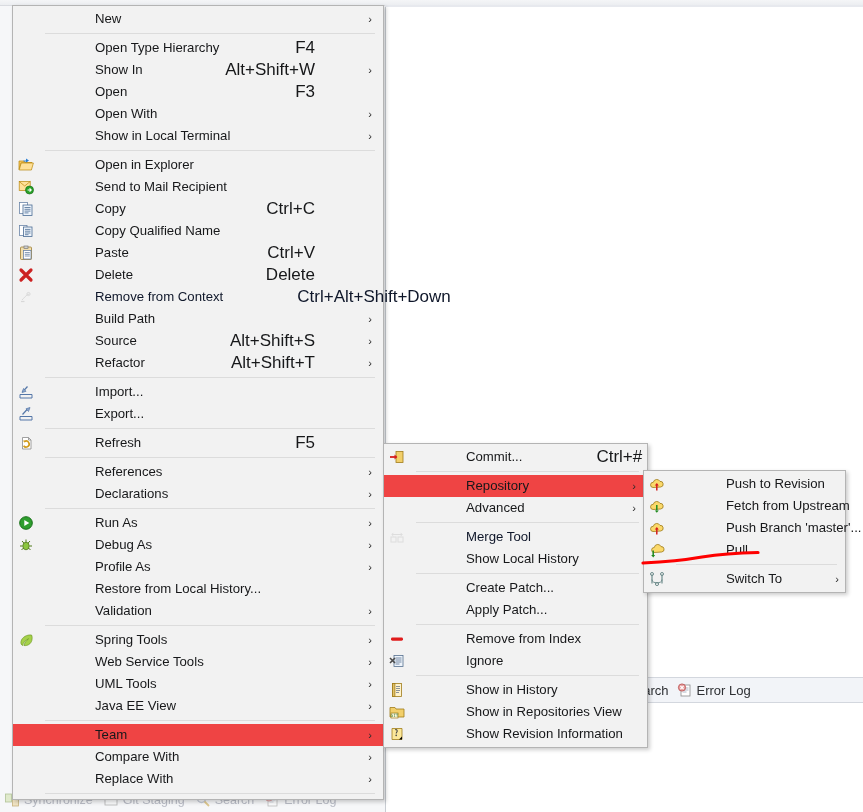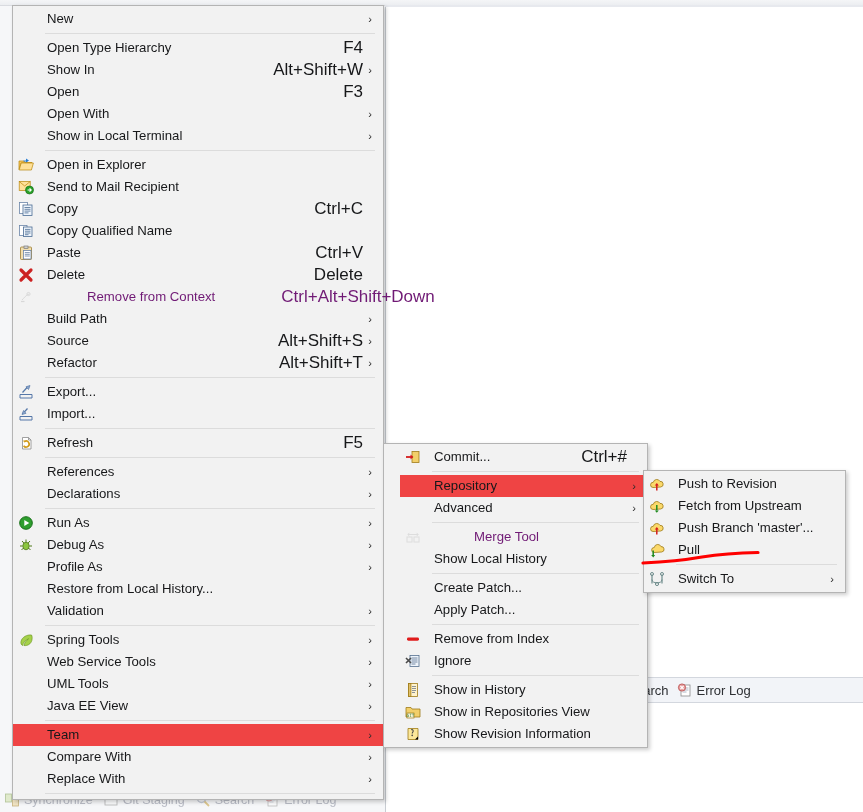--- a/index.html
+++ b/index.html
@@ -63,37 +63,38 @@
     color: #17181a;
     user-select: none;
   }
   .mi {
     position: relative;
     height: 22px;
     display: flex; align-items: center;
     padding: 0 6px 0 0;
     white-space: nowrap;
     cursor: default;
+    gap: 48px;
   }
   .mi .icon-slot {
     width: 26px; min-width: 26px; height: 20px;
     display: flex; align-items: center; justify-content: center;
     position: relative;
   }
   .mi .label { flex: 1; padding-left: 8px; line-height: 1; }
   .mi .accel { color: #17181a; padding-left: 26px; font-size: 17px; }
   .mi .arrow { width: 14px; min-width: 14px; text-align: center; font-size: 11px; color: #2b2b2b; }
   .mi .arrow.empty { visibility: hidden; }
   .mi.sel { background: #ef4444; }
-  .mi.disabled .label, .mi.disabled .accel { color: #701a75; margin-left: 40px; }
+  .mi.disabled .label, .mi.disabled .accel { color: #0f172a; }
   .sep { height: 1px; background: #dcdcdc; margin: 3px 8px 3px 32px; }
 
   
   #menu-main { left: 12px; top: 5px; width: 372px; }
-  #menu-team { left: 383px; top: 443px; width: 265px; padding-left: 16px; }
+  #menu-team { left: 383px; top: 443px; width: 265px; }
   #menu-repo { left: 643px; top: 470px; width: 203px; }
 
   
   #annotation { position: absolute; left: 640px; top: 548px; width: 130px; height: 22px; pointer-events: none; }
 
   
   .ic { display: block; }
 </style>
 </head>
 <body>
@@ -291,36 +292,36 @@
         <span class="icon-slot"></span>
         <span class="label">Refactor</span>
         <span class="accel">Alt+Shift+T</span>
         <span class="arrow">›</span>
       </div>
       <div class="sep"></div>
       <div class="mi">
         <span class="icon-slot">
           <span class="ic" style="width: 16px; height: 16px; display: block;"><svg width="16" height="16" viewBox="0 0 16 16" xmlns="http://www.w3.org/2000/svg">
               <path d="M2 10.5h12v3.5H2z" fill="none" stroke="#5577a8" stroke-width="1"></path>
+      <path d="M9.5 2.5L4.5 8" stroke="#5577a8" stroke-width="1.2"></path>
+      <path d="M5.5 4.5L4 8.5l4-1.2z" fill="#8fa8cc" stroke="#5577a8" stroke-width=".7"></path>
+            </svg></span>
+        </span>
+        <span class="label">Import...</span>
+        <span class="arrow empty">›</span>
+      </div>
+      <div class="mi">
+        <span class="icon-slot">
+          <span class="ic" style="width: 16px; height: 16px; display: block;"><svg width="16" height="16" viewBox="0 0 16 16" xmlns="http://www.w3.org/2000/svg">
+              <path d="M2 10.5h12v3.5H2z" fill="none" stroke="#5577a8" stroke-width="1"></path>
       <path d="M4.5 8.5L9.5 3" stroke="#5577a8" stroke-width="1.2"></path>
       <path d="M10.5 5.5L12 1.5 8 2.8z" fill="#8fa8cc" stroke="#5577a8" stroke-width=".7"></path>
             </svg></span>
         </span>
         <span class="label">Export...</span>
-        <span class="arrow empty">›</span>
-      </div>
-      <div class="mi">
-        <span class="icon-slot">
-          <span class="ic" style="width: 16px; height: 16px; display: block;"><svg width="16" height="16" viewBox="0 0 16 16" xmlns="http://www.w3.org/2000/svg">
-              <path d="M2 10.5h12v3.5H2z" fill="none" stroke="#5577a8" stroke-width="1"></path>
-      <path d="M9.5 2.5L4.5 8" stroke="#5577a8" stroke-width="1.2"></path>
-      <path d="M5.5 4.5L4 8.5l4-1.2z" fill="#8fa8cc" stroke="#5577a8" stroke-width=".7"></path>
-            </svg></span>
-        </span>
-        <span class="label">Import...</span>
         <span class="arrow empty">›</span>
       </div>
       <div class="sep"></div>
       <div class="mi">
         <span class="icon-slot">
           <span class="ic" style="width: 16px; height: 16px; display: block;"><svg width="16" height="16" viewBox="0 0 16 16" xmlns="http://www.w3.org/2000/svg">
               <path d="M4.5 2.5h6L13 5v9H4.5z" fill="#fff" stroke="#8a8a8a" stroke-width=".8"></path>
       <path d="M10.5 2.5V5H13" fill="none" stroke="#8a8a8a" stroke-width=".8"></path>
       <path d="M6.5 6.5a3 3 0 1 1-.9 4.2" fill="none" stroke="#d09a1a" stroke-width="1.6"></path>
       <path d="M5 5.5l2.2.3-.8 2z" fill="#d09a1a"></path>

